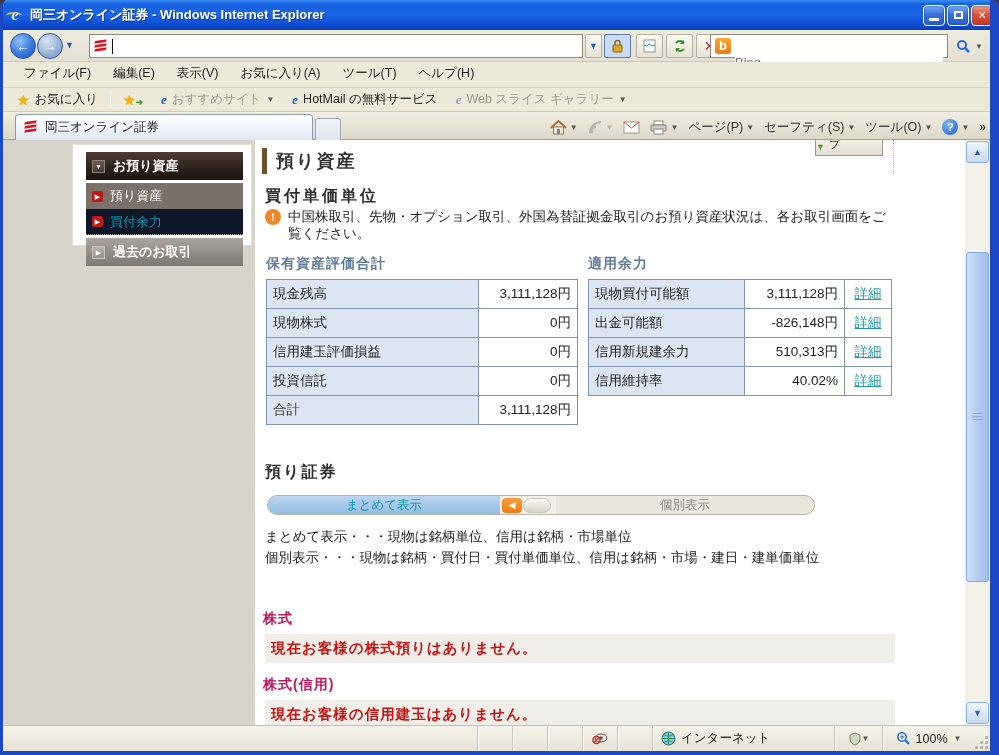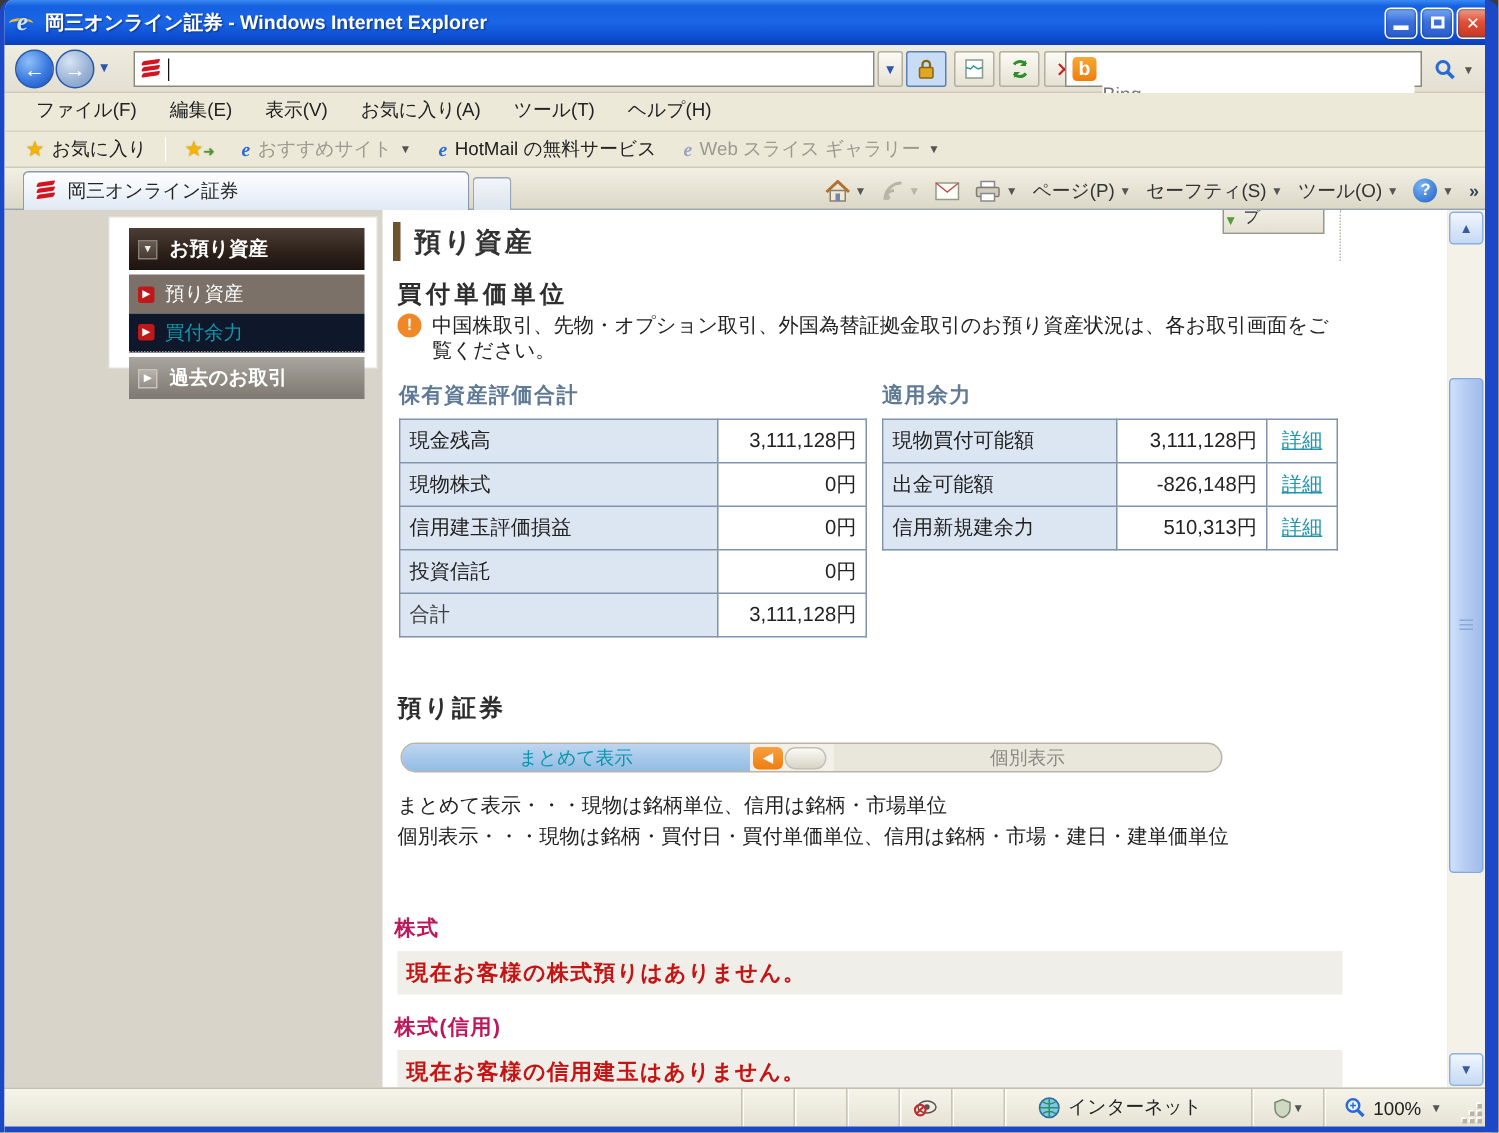--- a/index.html
+++ b/index.html
@@ -433,20 +433,25 @@
           <tr>
             <th>出金可能額</th>
             <td class="val">-826,148円</td>
             <td class="detail"><a class="detail-link" href="#">詳細</a></td>
           </tr>
           <tr>
             <th>信用新規建余力</th>
             <td class="val">510,313円</td>
             <td class="detail"><a class="detail-link" href="#">詳細</a></td>
           </tr>
+          <tr>
+            <th>信用維持率</th>
+            <td class="val">40.02%</td>
+            <td class="detail"><a class="detail-link" href="#">詳細</a></td>
+          </tr>
         </tbody>
           </table>
       </div>
 
       <div class="h-securities">預り証券</div>
 
       <div class="togglebar">
         <div class="tg-left">まとめて表示</div>
         <div class="tg-knob">
           <span class="okey">◀</span>
@@ -485,21 +490,21 @@
     <div class="sb-cell" style="width:35px;"></div>
     <div class="sb-cell" style="width:35px;">
       <svg width="16" height="13" viewBox="0 0 16 13">
           <ellipse cx="9" cy="6" rx="6" ry="4" fill="none" stroke="#555"></ellipse>
           <circle cx="9" cy="6" r="1.8" fill="#555"></circle>
           <circle cx="4.5" cy="8" r="3.5" fill="none" stroke="#c03030" stroke-width="1.5"></circle>
           <line x1="2" y1="10.5" x2="7" y2="5.5" stroke="#c03030" stroke-width="1.5"></line>
         </svg>
     </div>
     <div class="sb-cell" style="width:35px;"></div>
-    <div class="sb-cell" style="width:165px;justify-content:flex-start;padding-left:22px;">
+    <div class="sb-cell" style="width:182px;justify-content:flex-start;padding-left:8px;">
       <svg width="15" height="15" viewBox="0 0 15 15">
           <circle cx="7.5" cy="7.5" r="6.5" fill="#7ec8ee" stroke="#2a6aa0"></circle>
           <path d="M1 7.5 h13 M7.5 1 v13 M3 3.5 c3 2 6 2 9 0 M3 11.5 c3 -2 6 -2 9 0" fill="none" stroke="#2f8f4f"></path>
         </svg>
       <span class="sb-text">インターネット</span>
     </div>
     <div class="sb-cell" style="width:48px;">
       <svg width="14" height="14" viewBox="0 0 14 14">
           <path d="M7 1 L12 3 V7 C12 10 10 12 7 13 C4 12 2 10 2 7 V3 Z" fill="#cfd8c0" stroke="#7a8570"></path>
         </svg>

